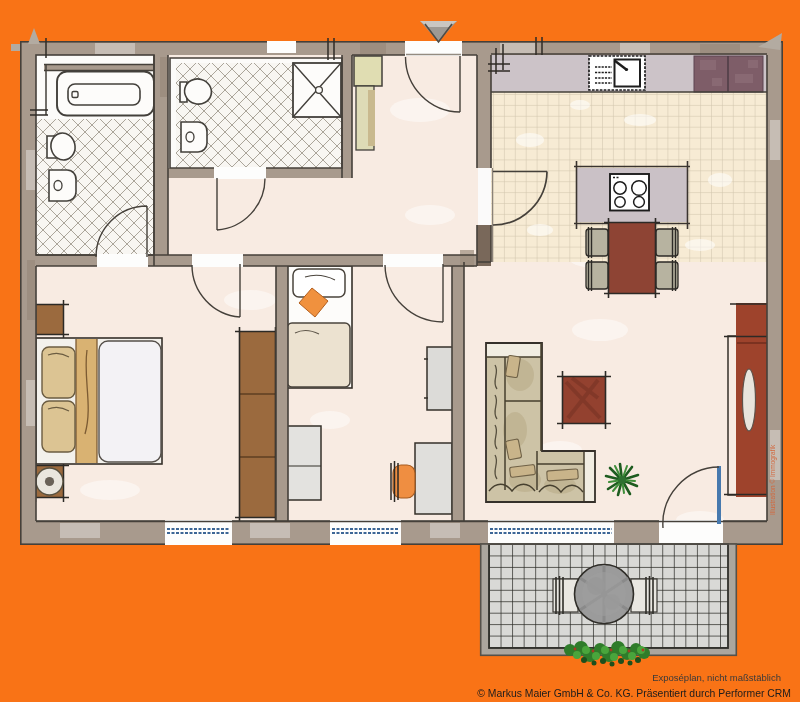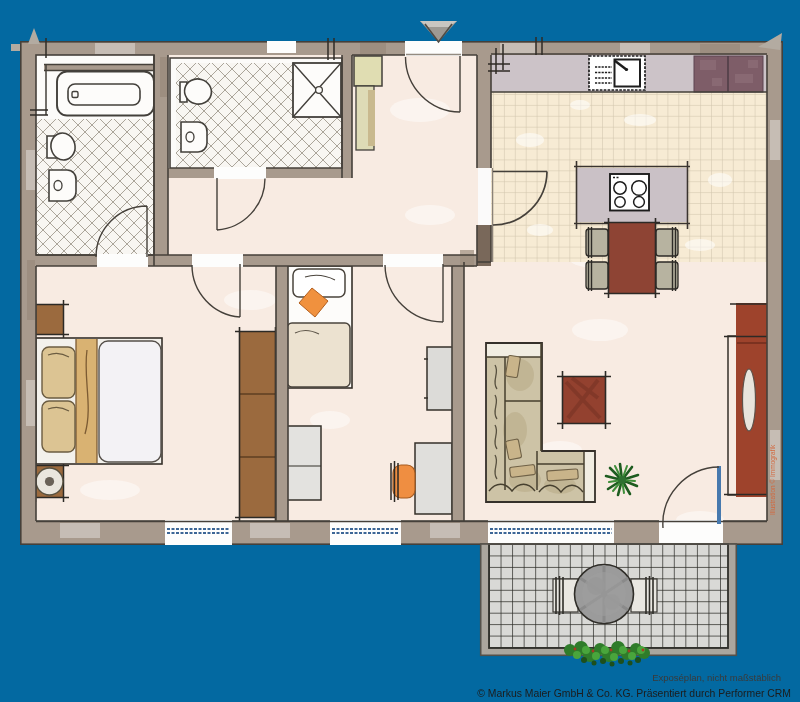--- a/index.html
+++ b/index.html
@@ -1,16 +1,16 @@
 <!DOCTYPE html>
 <html><head>
 <meta charset="utf-8">
 <style>
 html,body{margin:0;padding:0;background:#ffffff;}
-#wrap{position:relative;width:800px;height:702px;background:#0369a1;overflow:hidden;font-family:"Liberation Sans",sans-serif;}
+#wrap{position:relative;width:800px;height:702px;background:#f97316;overflow:hidden;font-family:"Liberation Sans",sans-serif;}
 </style>
 </head>
 <body>
 <div id="wrap">
 <svg width="800" height="702" viewBox="0 0 800 702" xmlns="http://www.w3.org/2000/svg">
 <defs>
 <pattern id="diag" patternUnits="userSpaceOnUse" width="14" height="14" x="36" y="55">
   <rect width="14" height="14" fill="#f8f6f2"></rect>
   <path d="M0,0L14,14 M14,0L0,14" stroke="#a6a096" stroke-width="0.95"></path>
 </pattern>

